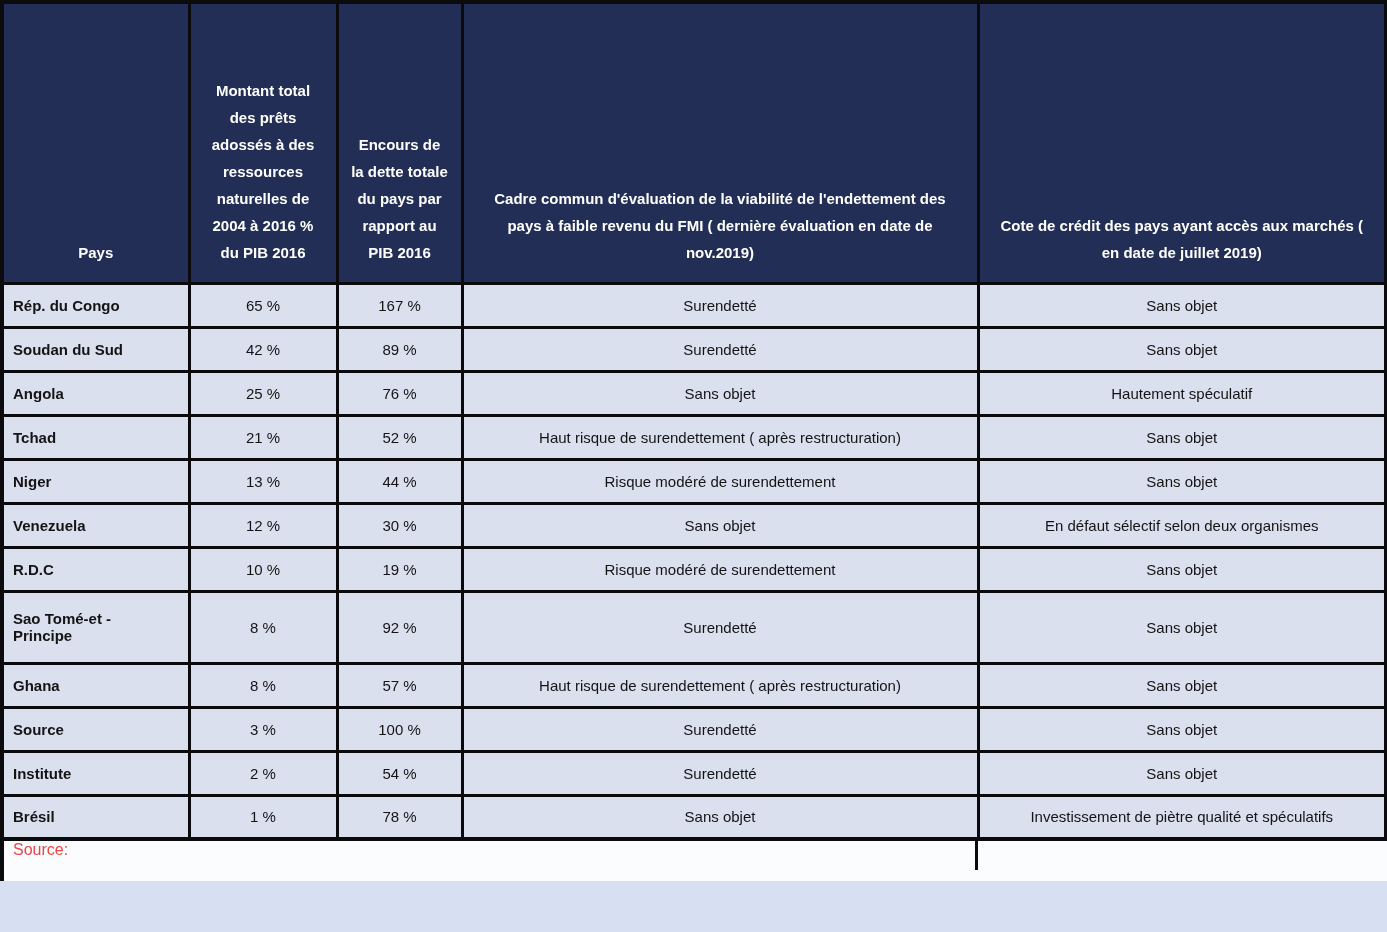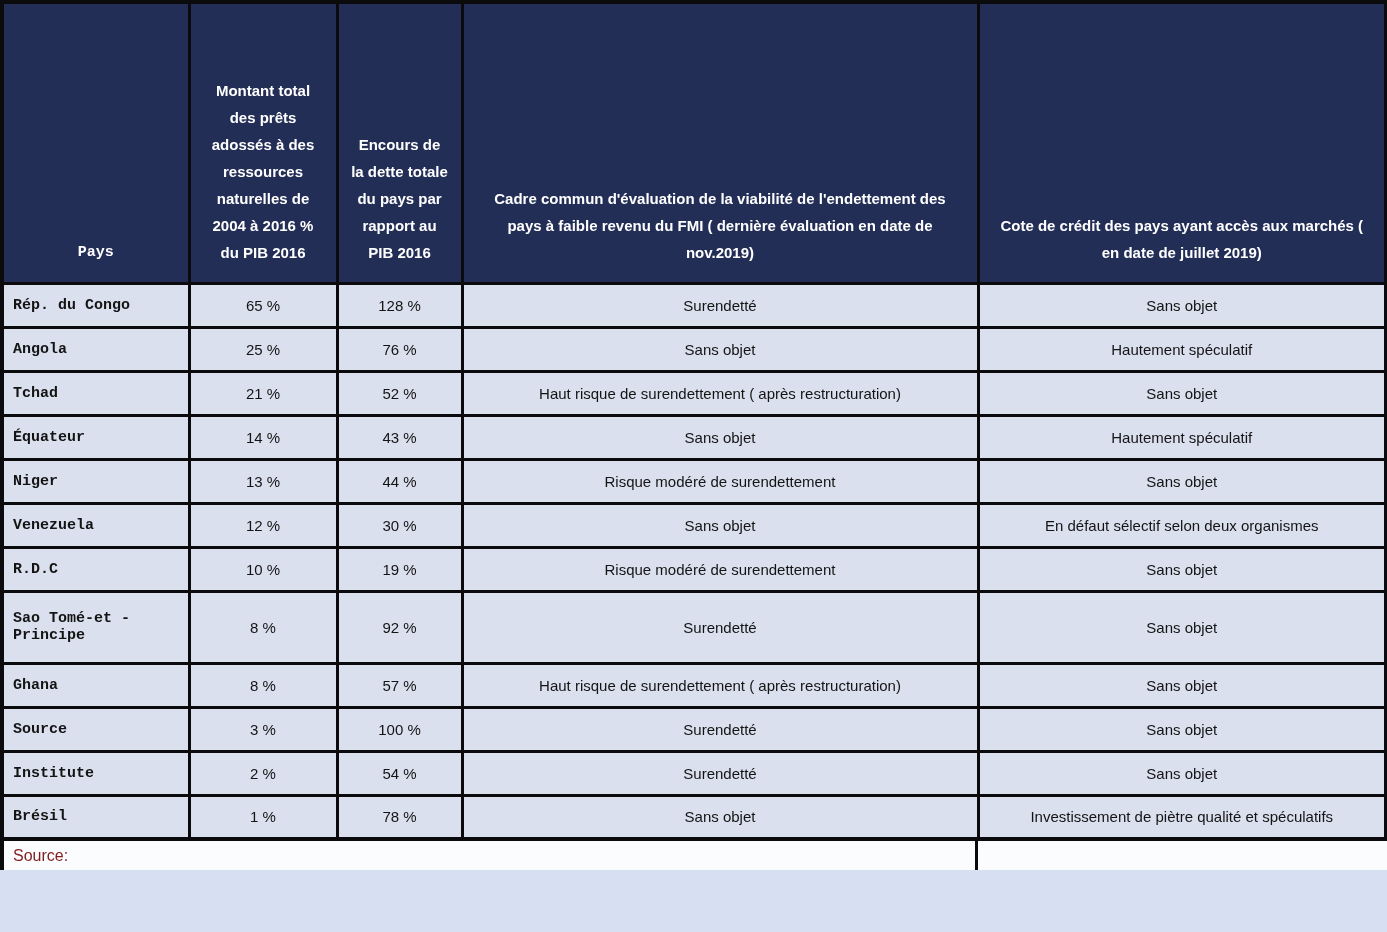--- a/index.html
+++ b/index.html
@@ -18,21 +18,21 @@
   table.main {
     border-collapse: collapse;
     table-layout: fixed;
     width: 1384px;
     margin: 0;
   }
   table.main th, table.main td {
     border: 3px solid #0b0b0d;
   }
   table.main tr.outer-top th { border-top-width: 4px; }
-  table.main th:first-child, table.main td:first-child { border-left-width: 4px; font-family: Liberation Mono, monospace; }
+  table.main th:first-child, table.main td:first-child { border-left-width: 4px; }
   table.main th:last-child, table.main td:last-child { border-right-width: 4px; }
   table.main tbody tr:last-child td { border-bottom-width: 4px; }
 
   th {
     background: #232E57;
     color: #FFFFFF;
     font-weight: bold;
     font-size: 15px;
     line-height: 1.8;
     vertical-align: bottom;
@@ -54,27 +54,27 @@
     font-weight: bold;
     text-align: left;
     white-space: pre-line;
     padding-left: 9px;
   }
   td.c-num, td.c-imf, td.c-rating { text-align: center; }
 
   .source-band {
     position: relative;
     width: 1387px;
-    height: 29px;
+    height: 40px;
     background: #FBFCFE;
     border-left: 4px solid #0b0b0d;
     display: flex;
-    align-items: center;
+    align-items: flex-start;
     font-size: 16px;
-    color: #7f1d1d;
+    color: #ef4444;
     padding-left: 9px;
   }
   .source-band .citation { font-style: italic; margin-left: 6px; }
   .col-stub {
     position: absolute;
     left: 971px; top: 0;
     width: 3px; height: 29px;
     background: #0b0b0d;
   }
   .footer-strip {
@@ -102,46 +102,46 @@
         <th>Montant total des prêts adossés à des ressources naturelles de 2004 à 2016 % du PIB 2016</th>
         <th>Encours de la dette totale du pays par rapport au PIB 2016</th>
         <th>Cadre commun d'évaluation de la viabilité de l'endettement des pays à faible revenu du FMI ( dernière évaluation en date de nov.2019)</th>
         <th>Cote de crédit des pays ayant accès aux marchés ( en date de juillet 2019)</th>
       </tr>
     </thead>
     <tbody>
       <tr class="data-row">
         <td class="c-country">Rép. du Congo</td>
         <td class="c-num">65 %</td>
-        <td class="c-num">128 %</td>
+        <td class="c-num">167 %</td>
+        <td class="c-imf">Surendetté</td>
+        <td class="c-rating">Sans objet</td>
+      </tr>
+      <tr class="data-row">
+        <td class="c-country">Soudan du Sud</td>
+        <td class="c-num">42 %</td>
+        <td class="c-num">89 %</td>
         <td class="c-imf">Surendetté</td>
         <td class="c-rating">Sans objet</td>
       </tr>
       <tr class="data-row">
         <td class="c-country">Angola</td>
         <td class="c-num">25 %</td>
         <td class="c-num">76 %</td>
         <td class="c-imf">Sans objet</td>
         <td class="c-rating">Hautement spéculatif</td>
       </tr>
       <tr class="data-row">
         <td class="c-country">Tchad</td>
         <td class="c-num">21 %</td>
         <td class="c-num">52 %</td>
         <td class="c-imf">Haut risque de surendettement ( après restructuration)</td>
         <td class="c-rating">Sans objet</td>
       </tr>
       <tr class="data-row">
-        <td class="c-country">Équateur</td>
-        <td class="c-num">14 %</td>
-        <td class="c-num">43 %</td>
-        <td class="c-imf">Sans objet</td>
-        <td class="c-rating">Hautement spéculatif</td>
-      </tr>
-      <tr class="data-row">
         <td class="c-country">Niger</td>
         <td class="c-num">13 %</td>
         <td class="c-num">44 %</td>
         <td class="c-imf">Risque modéré de surendettement</td>
         <td class="c-rating">Sans objet</td>
       </tr>
       <tr class="data-row">
         <td class="c-country">Venezuela</td>
         <td class="c-num">12 %</td>
         <td class="c-num">30 %</td>

